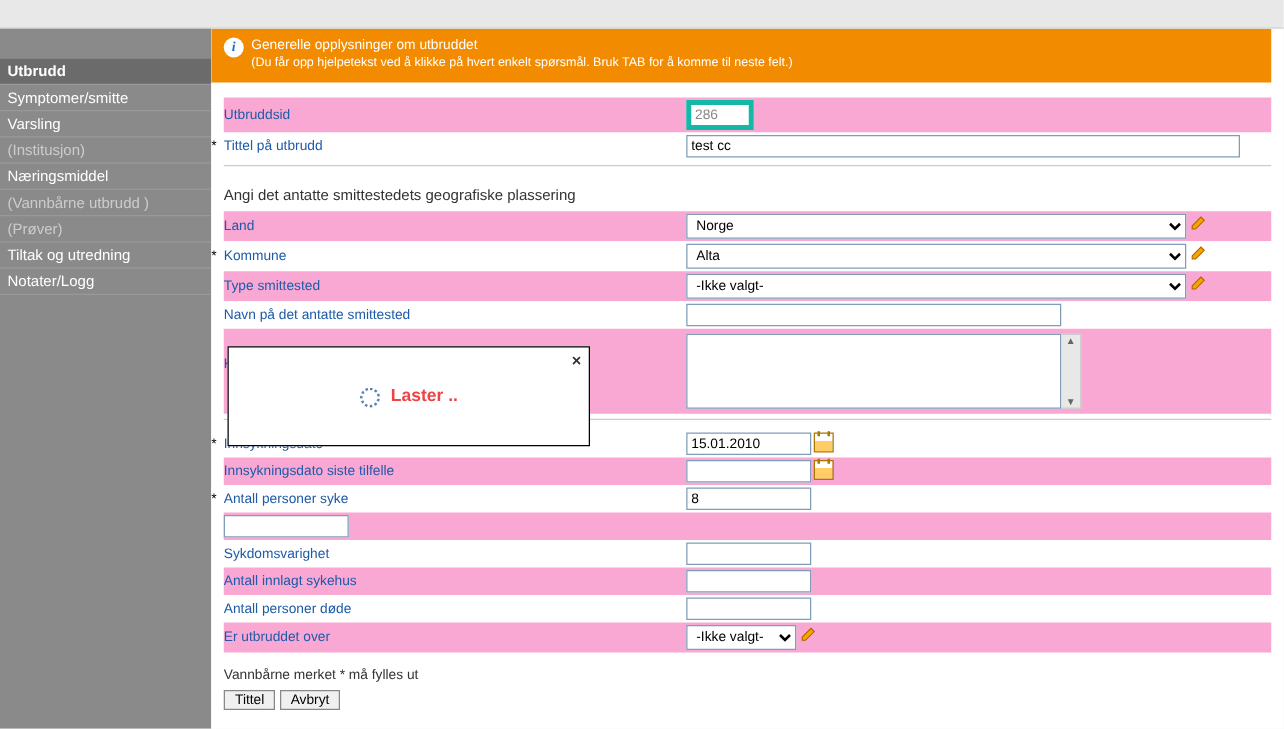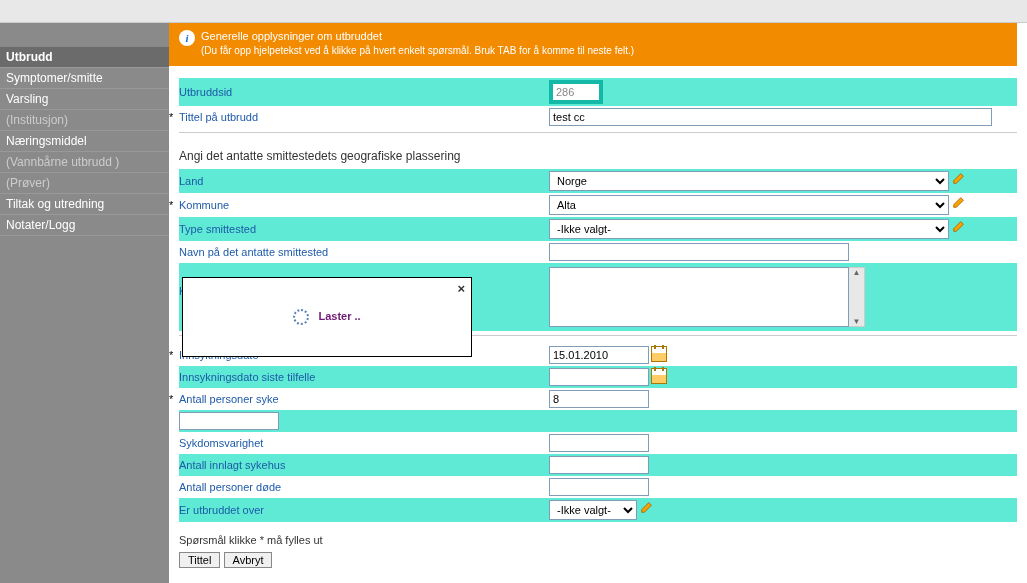--- a/index.html
+++ b/index.html
@@ -31,21 +31,21 @@
     .form-row input.wide { width: 300px; }
     .form-row input.mid { width: 443px; }
     .form-row textarea { width: 300px; height: 60px; resize: none; }
     .form-row select.wide { width: 400px; }
     .form-row select.small { width: 88px; }
     .readonly { color: #888; border: 4px solid #14b8a6; background: #fff; padding: 2px 3px; width: 54px; display: inline-block; }
     
     .section-head { font-size: 12px; color: #333; padding: 8px 0 6px 0; }
     .section-divider { border-top: 1px solid #ccc; margin: 4px 0 8px 0; }
     
-    .row-bg { background: #5eead4; }
+    .row-bg { background: #f9a8d4; }
     .row-bg-alt { background: #fff; }
     
     .edit-icon { display: inline-block; width: 14px; height: 14px; vertical-align: middle; margin-left: 3px; }
     .edit-icon svg { width: 14px; height: 14px; }
     
     .cal-icon { display: inline-block; width: 16px; height: 16px; vertical-align: middle; margin-left: 2px; background: linear-gradient(#fff 40%, #ffcc66 40%); border: 1px solid #aa7700; position: relative; }
     .cal-icon::before { content: ""; position: absolute; top: -2px; left: 2px; width: 2px; height: 4px; background: #aa7700; box-shadow: 8px 0 #aa7700; }
     
     .scroll-wrap { display: flex; }
     .scroll-wrap textarea { flex: none; }
@@ -53,21 +53,21 @@
     .scrollbtn span { text-align: center; font-size: 8px; color: #666; cursor: pointer; }
     
     .footer { padding: 12px 0 0 10px; }
     .footer-note { font-size: 11px; color: #333; margin-bottom: 6px; }
     .btn { font-family: inherit; font-size: 11px; padding: 1px 8px; background: #f0f0f0; border: 1px solid #888; cursor: pointer; }
     
     .modal { position: absolute; left: 182px; top: 277px; width: 290px; height: 80px; background: #fff; border: 1px solid #000; display: flex; align-items: center; justify-content: center; z-index: 100; }
     .modal-close { position: absolute; top: 3px; right: 6px; font-size: 13px; font-weight: bold; cursor: pointer; color: #333; }
     .spinner { display: inline-block; width: 16px; height: 16px; vertical-align: middle; margin-right: 6px; position: relative; }
     .spinner::before { content: ""; position: absolute; inset: 0; border: 2px dotted #5b7fb5; border-radius: 50%; }
-    .modal-text { font-size: 11px; font-weight: bold; color: #701a75; text-align: right; }
+    .modal-text { font-size: 14px; font-weight: bold; color: #ef4444; text-align: right; }
     
     .value-flex { display: flex; align-items: flex-start; }
   </style>
 </head>
 <body>
 
 <div class="topbar"></div>
 
 <div class="container">
   <div class="sidebar">
@@ -188,21 +188,21 @@
         <div class="value value-flex">
           <select class="small"><option>-Ikke valgt-</option></select>
           <span class="edit-icon"><svg viewBox="0 0 16 16">
                 <path fill="#f7a400" stroke="#b06000" d="M2 11 L10 3 L13 6 L5 14 L2 14 Z"></path>
               </svg></span>
         </div>
       </div>
     </div>
 
     <div class="footer">
-      <div class="footer-note">Spørsmål klikke * må fylles ut</div>
+      <div class="footer-note">Vannbårne merket * må fylles ut</div>
       <button class="btn">Tittel</button>
       <button class="btn">Avbryt</button>
     </div>
   </div>
 </div>
 
 <div class="modal">
   <span class="modal-close">×</span>
   <div>
     <span class="spinner"></span>

